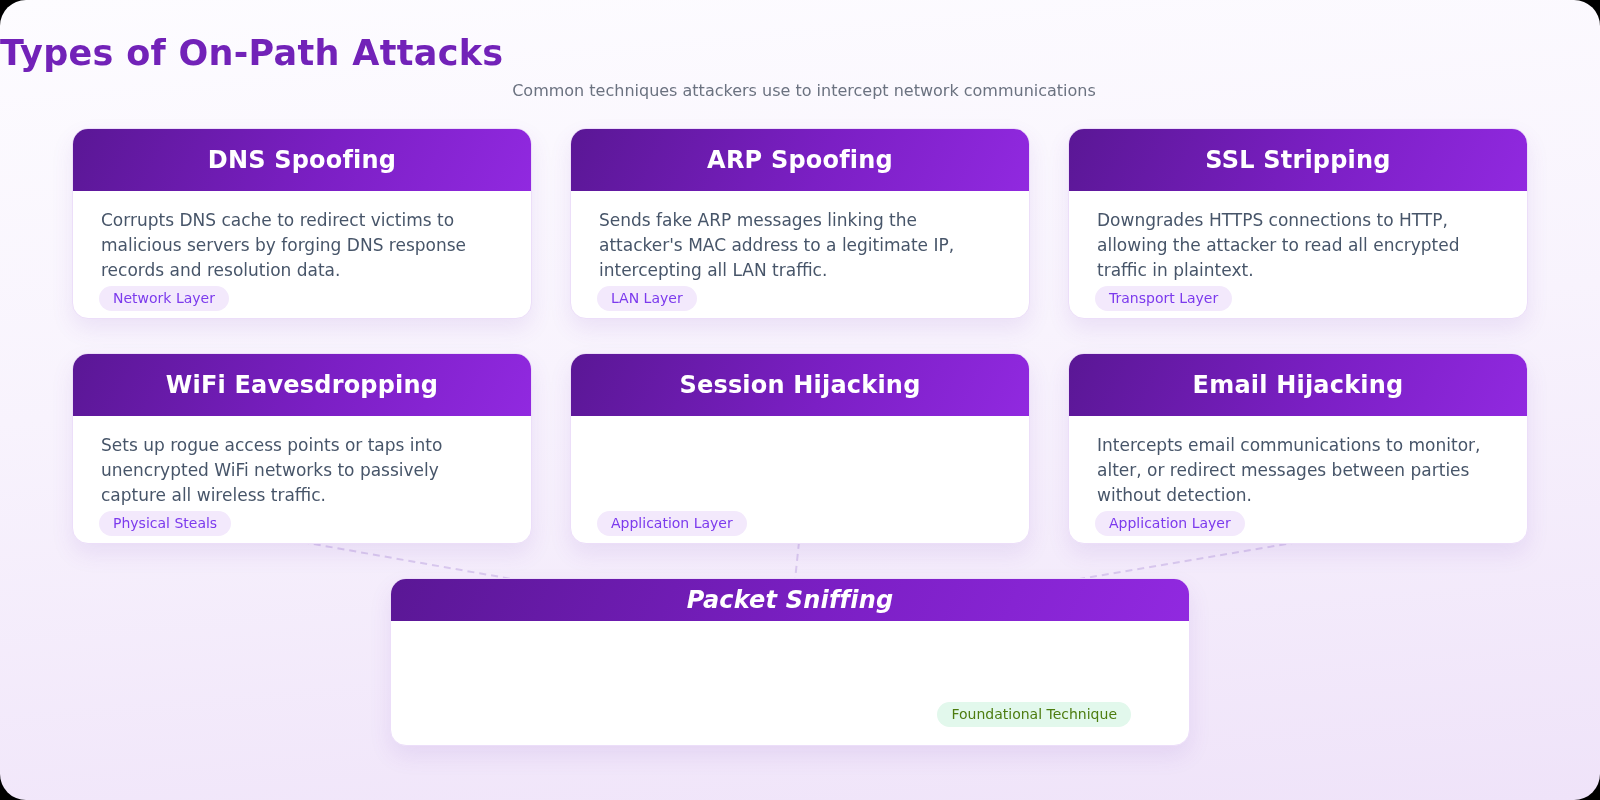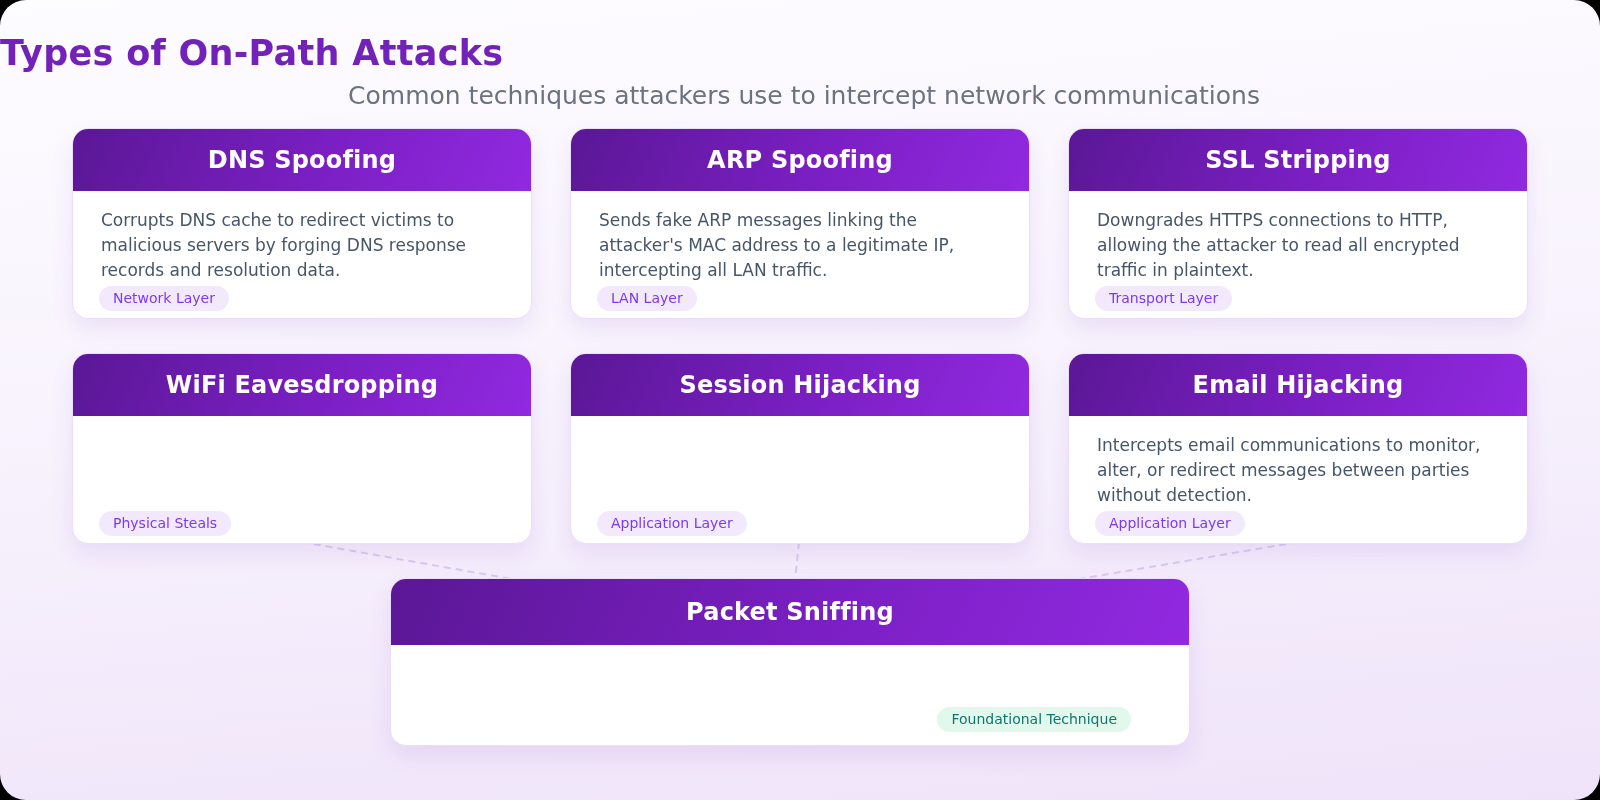--- a/index.html
+++ b/index.html
@@ -23,21 +23,21 @@
   .page-title {
     position: absolute; top: 33px; left: 0; right: 0;
     text-align: left;
     font-size: 35px; font-weight: 800;
     color: #7222b8;
     letter-spacing: 0.3px;
   }
   .page-subtitle {
     position: absolute; top: 81px; left: 8px; right: 0;
     text-align: center;
-    font-size: 25px;
+    font-size: 16px;
     color: #6b7280;
   }
 
   
   .connectors {
     position: absolute; inset: 0;
     z-index: 1;
   }
   .connectors line {
     stroke: #d9c9ee;
@@ -95,27 +95,27 @@
     color: #7c3aed;
     white-space: nowrap;
   }
 
   
   .card.wide {
     left: 390px; top: 578px;
     width: 800px; height: 168px;
     z-index: 2;
   }
-  .card.wide .card-header { height: 66px; }
+  .card.wide .card-header { height: 42px; font-style: italic; }
   .card.wide .card-body { height: 110px; padding: 16px 30px 0 30px; }
   .card.wide .card-body p { max-width: 565px; }
   .badge.green {
-    left: auto; right: 58px; bottom: 23px;
+    left: auto; right: 58px; bottom: 4px;
     background: #e2f8ec;
-    color: #0f766e;
+    color: #4d7c0f;
     margin-top: 16px;
   }
 </style>
 </head>
 <body>
 
 <div class="canvas">
 
   <h1 class="page-title">Types of On-Path Attacks</h1>
   <div class="page-subtitle">Common techniques attackers use to intercept network communications</div>
@@ -154,20 +154,21 @@
       <p>Downgrades HTTPS connections to HTTP, allowing the attacker to read all encrypted traffic in plaintext.</p>
       <span class="badge">Transport Layer</span>
     </div>
   </section>
 
   <section class="card r2 c1">
     <div class="card-header">
       <h2>WiFi Eavesdropping</h2>
     </div>
     <div class="card-body">
+      <p>Sets up rogue access points or taps into unencrypted WiFi networks to passively capture all wireless traffic.</p>
       <span class="badge">Physical Steals</span>
     </div>
   </section>
 
   <section class="card r2 c2">
     <div class="card-header">
       <h2>Session Hijacking</h2>
     </div>
     <div class="card-body">
       <span class="badge">Application Layer</span>

